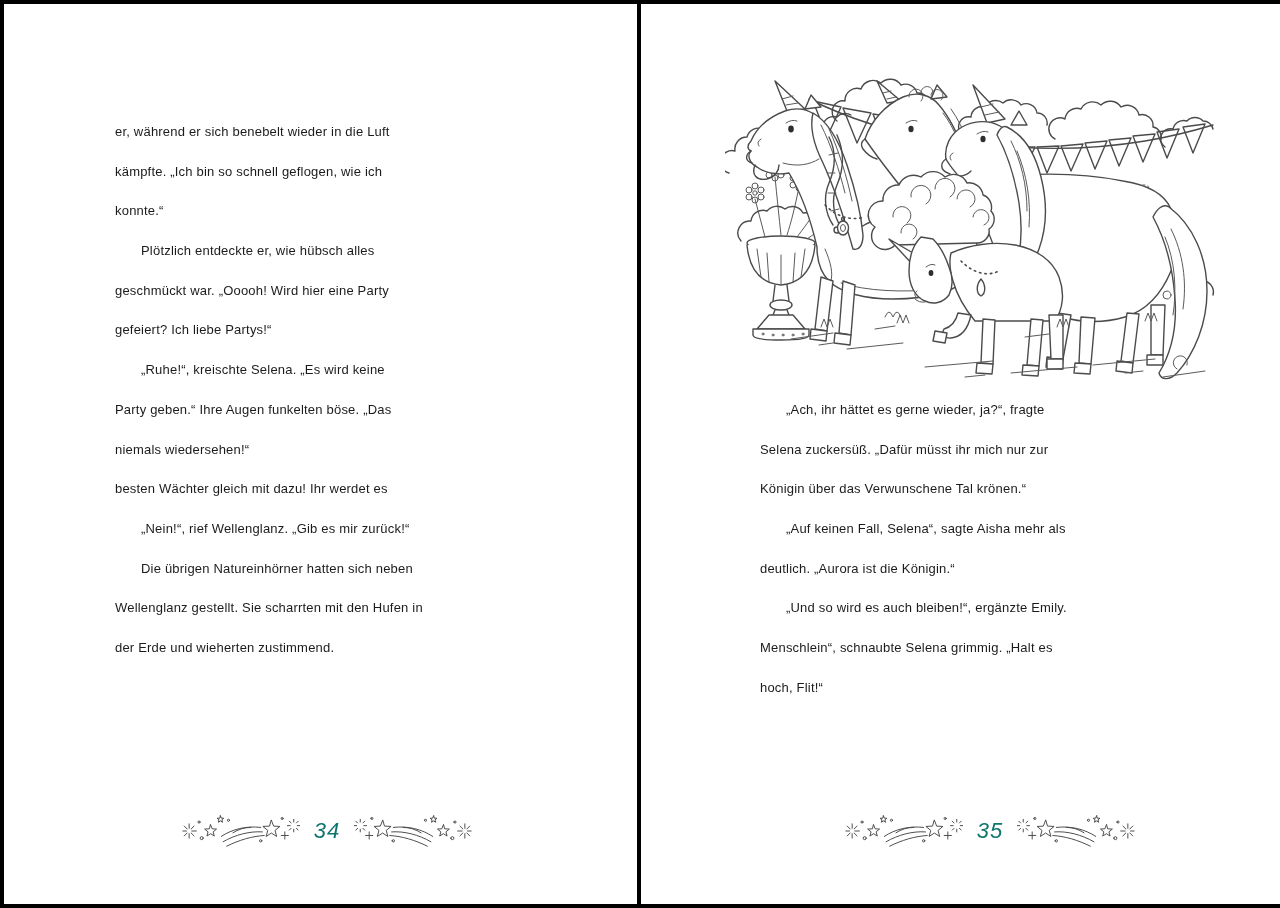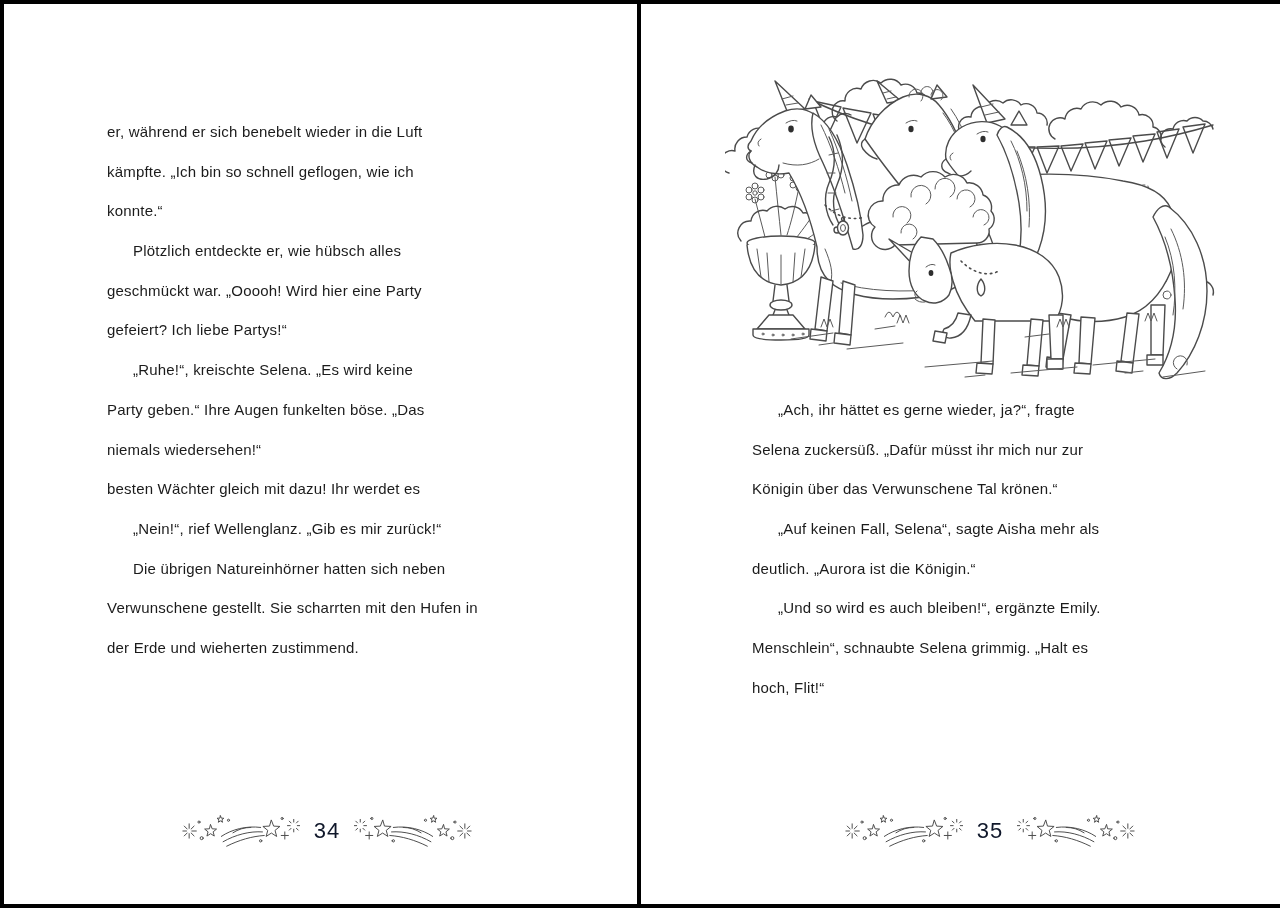--- a/index.html
+++ b/index.html
@@ -6,28 +6,28 @@
   body{
     width:1280px;height:908px;position:relative;background:#ffffff;
     font-family:"Liberation Sans","DejaVu Sans",sans-serif;
     color:#1b1b1b;overflow:hidden;
   }
   .frame{position:absolute;inset:0;border:4px solid #000;box-sizing:border-box;}
   .divider{position:absolute;left:637px;top:0;width:4px;height:908px;background:#000;}
   .page{position:absolute;top:4px;bottom:4px;background:#fff;}
   .page.left{left:4px;width:633px;}
   .page.right{left:666px;width:635px;}
-  .page-text{position:absolute;font-size:15px;line-height:39.7px;letter-spacing:.2px;}
+  .page-text{position:absolute;font-size:13px;line-height:39.7px;letter-spacing:.2px;margin-left:8px;}
   .page-text .line{white-space:pre;height:39.7px;}
   .page-text .line.indent{padding-left:26px;}
   .left-text{left:103px;top:108px;}
   .right-text{left:86px;top:386px;}
   .footer{position:absolute;top:803px;width:320px;height:48px;display:flex;align-items:center;justify-content:center;gap:8px;}
   .footer-left{left:163px;}
-  .page-number{font-size:22px;letter-spacing:1px;color:#0f172a;padding:0 6px;}
+  .page-number{font-size:22px;letter-spacing:1px;color:#0f766e;padding:0 6px;font-style:italic;}
   .orn{display:block;}
   .orn.mirror{transform:scaleX(-1);}
   .illustration{position:absolute;left:59px;top:73px;}
   svg .ln{fill:none;stroke:#4b4b4b;stroke-width:1.4;stroke-linecap:round;stroke-linejoin:round;}
   svg .wf{fill:#ffffff;stroke:#4b4b4b;stroke-width:1.4;stroke-linecap:round;stroke-linejoin:round;}
   svg .thin{fill:none;stroke:#5a5a5a;stroke-width:1;stroke-linecap:round;}
   svg .dark{fill:#2e2e2e;stroke:none;}
   svg .dash{fill:none;stroke:#4b4b4b;stroke-width:1.6;stroke-dasharray:1.5 4;stroke-linecap:round;}
 </style>
 </head>
@@ -64,21 +64,21 @@
       <div class="line">konnte.“</div>
       <div class="line indent">Plötzlich entdeckte er, wie hübsch alles</div>
       <div class="line">geschmückt war. „Ooooh! Wird hier eine Party</div>
       <div class="line">gefeiert? Ich liebe Partys!“</div>
       <div class="line indent">„Ruhe!“, kreischte Selena. „Es wird keine</div>
       <div class="line">Party geben.“ Ihre Augen funkelten böse. „Das</div>
       <div class="line">niemals wiedersehen!“</div>
       <div class="line">besten Wächter gleich mit dazu! Ihr werdet es</div>
       <div class="line indent">„Nein!“, rief Wellenglanz. „Gib es mir zurück!“</div>
       <div class="line indent">Die übrigen Natureinhörner hatten sich neben</div>
-      <div class="line">Verwunschene gestellt. Sie scharrten mit den Hufen in</div>
+      <div class="line">Wellenglanz gestellt. Sie scharrten mit den Hufen in</div>
       <div class="line">der Erde und wieherten zustimmend.</div>
     </div>
   <div class="footer footer-left">
     <svg class="orn" width="118" height="40" viewBox="0 0 132 44">
         <use href="#orn-motif"></use>
       </svg>
     <span class="page-number">34</span>
     <svg class="orn mirror" width="118" height="40" viewBox="0 0 132 44">
         <use href="#orn-motif"></use>
       </svg>

